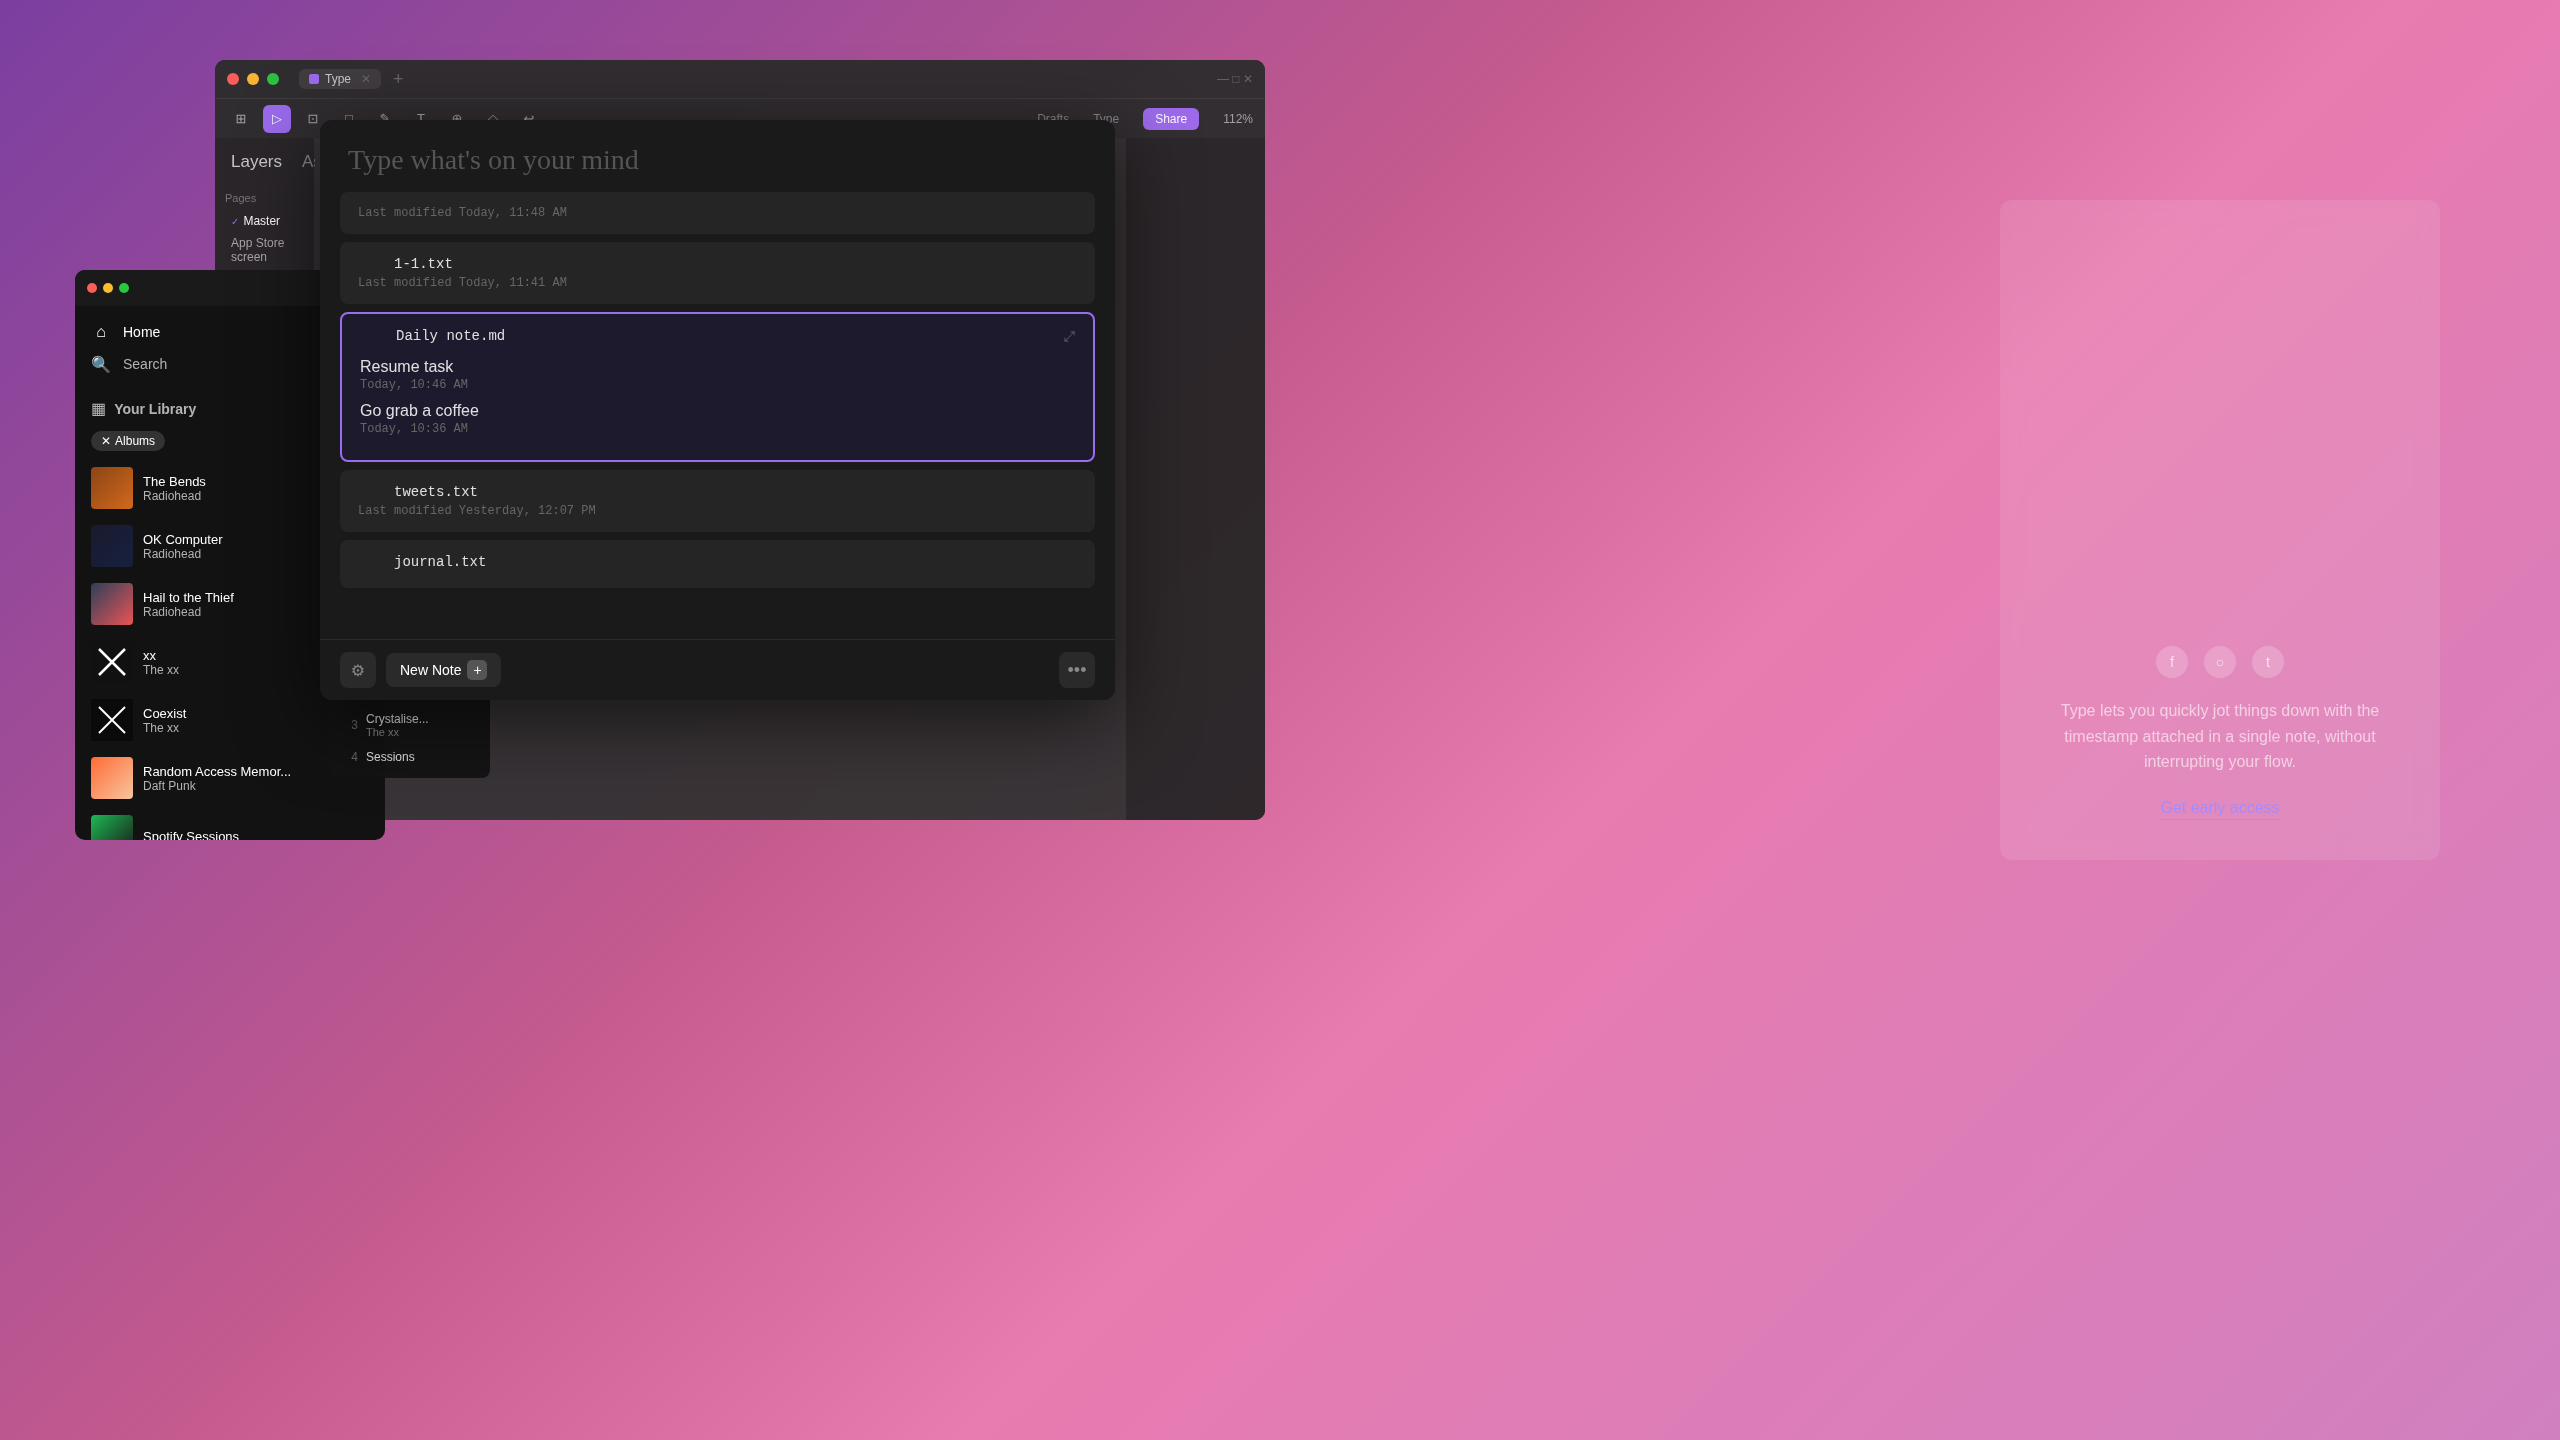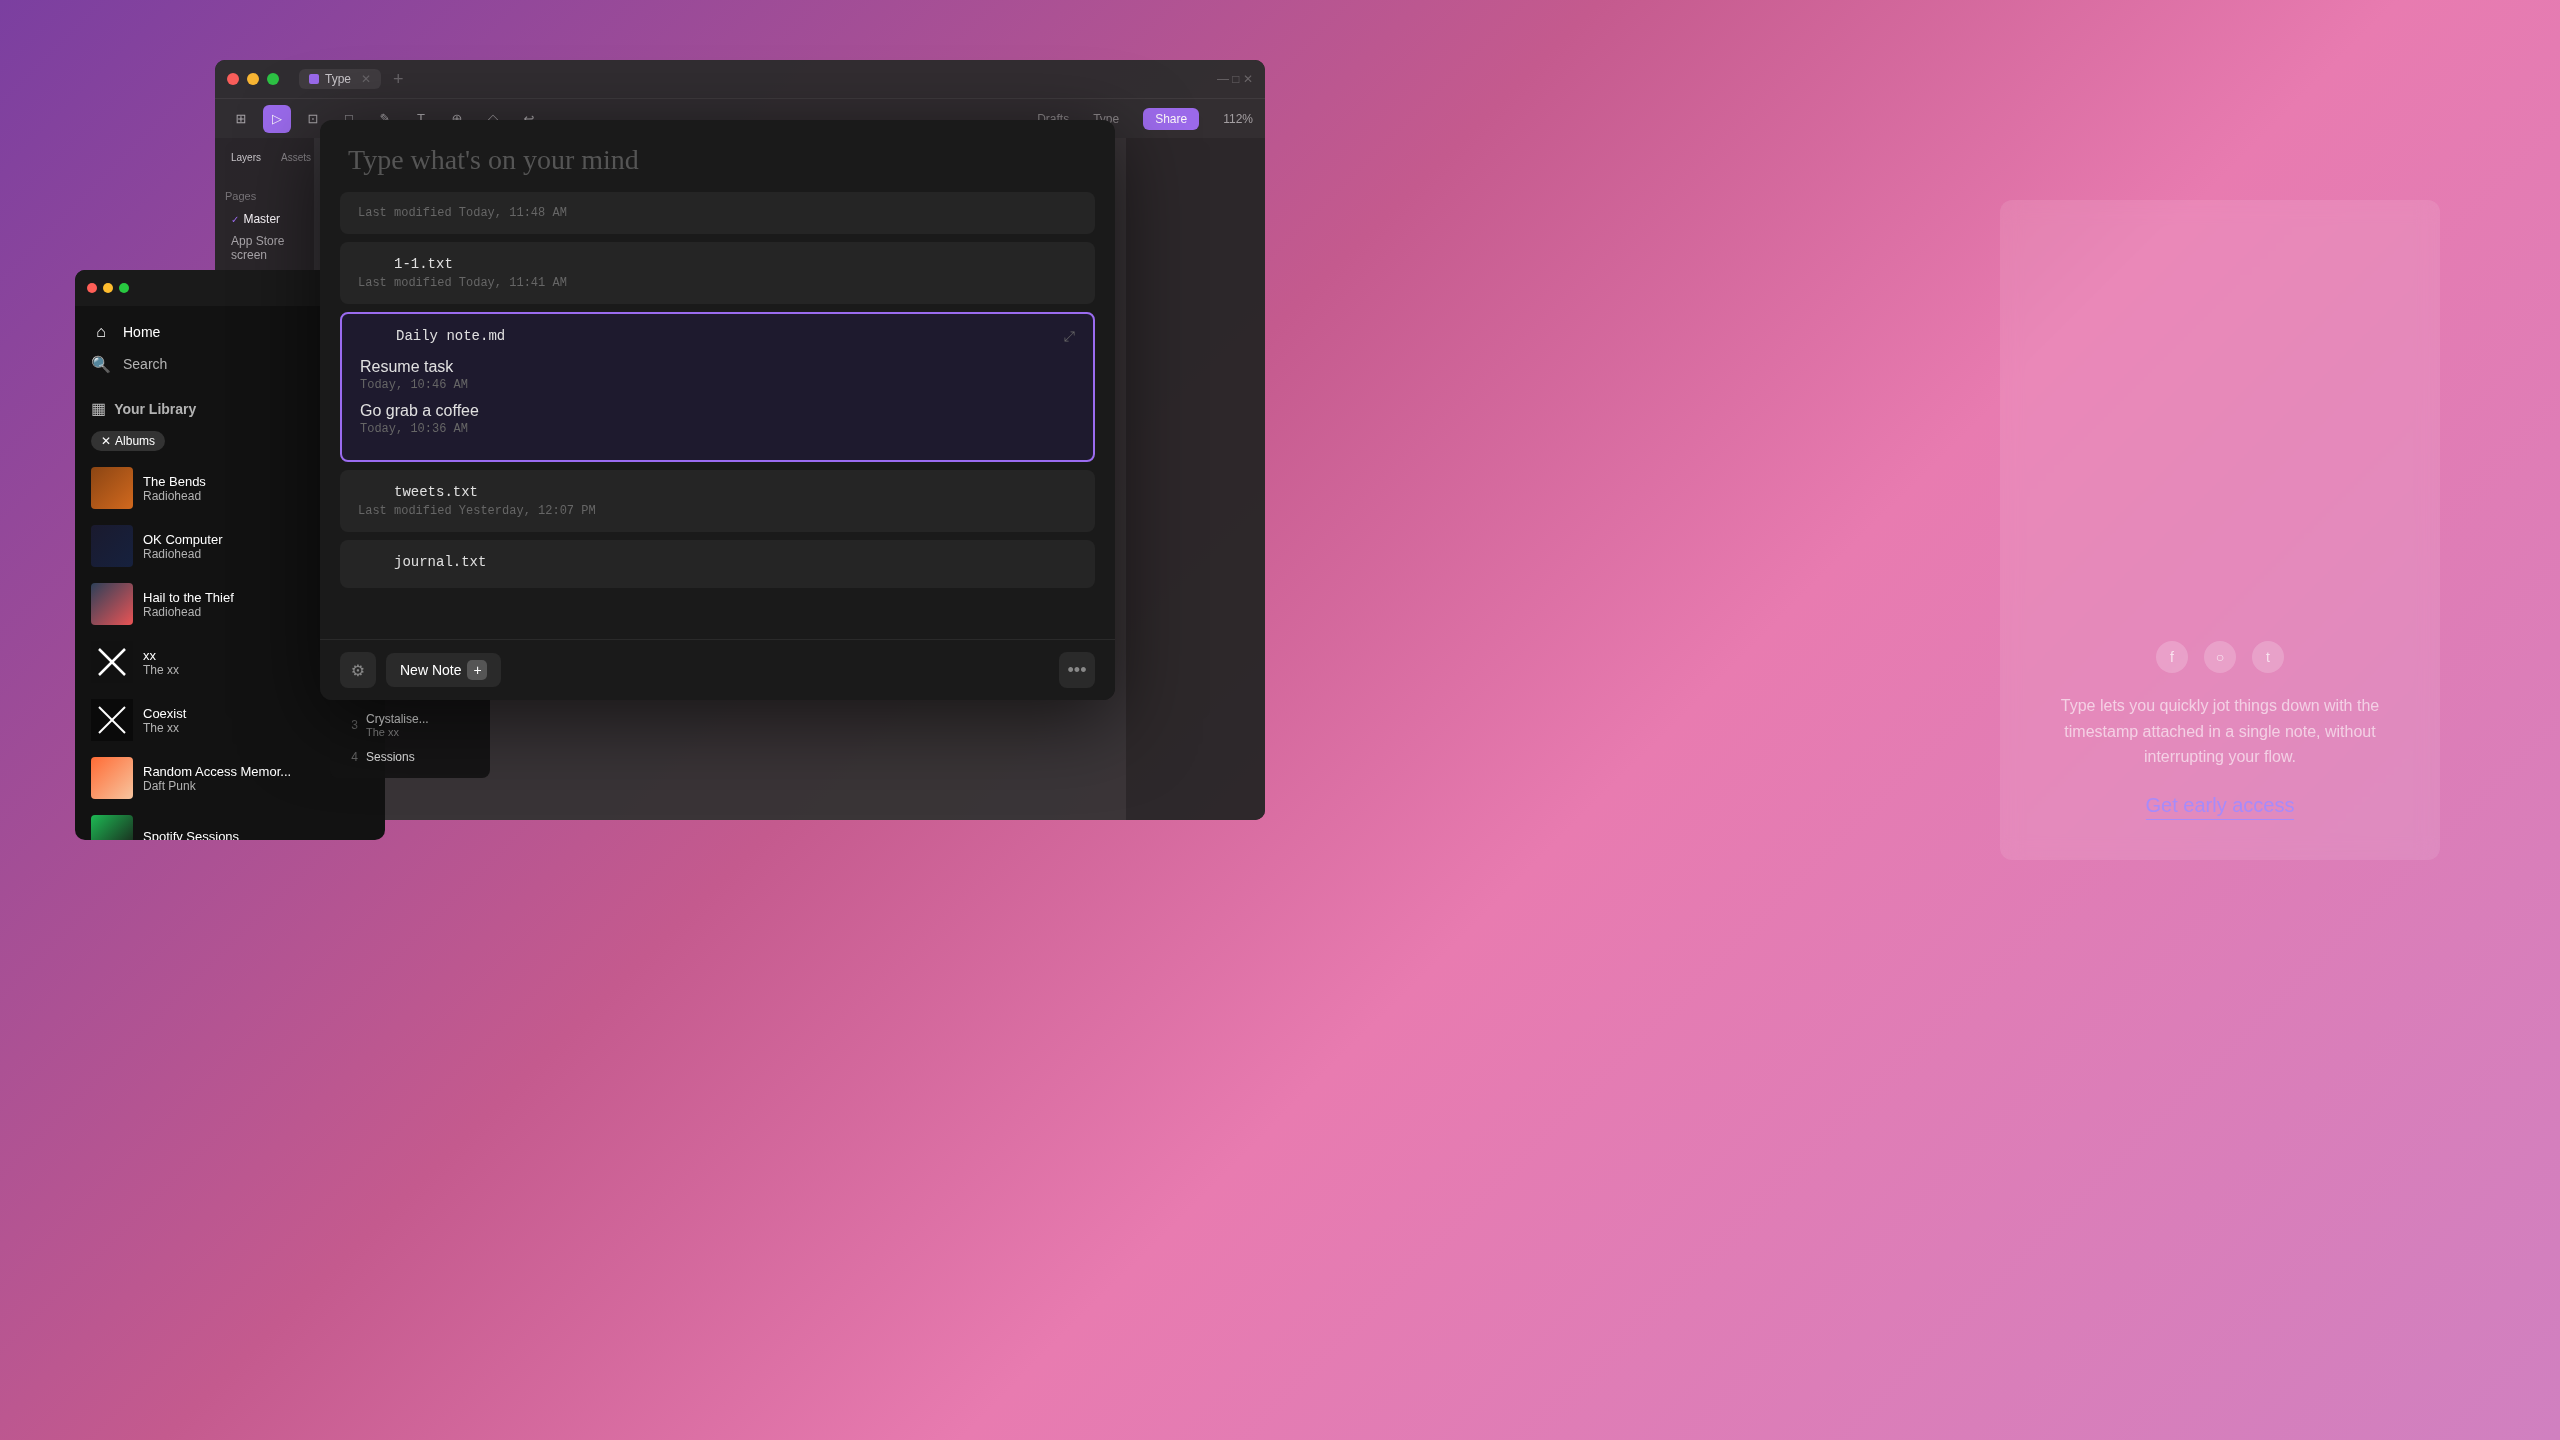--- a/index.html
+++ b/index.html
@@ -103,25 +103,25 @@
     }
 
     .figma-sidebar {
       width: 100px;
       background: #252525;
       border-right: 1px solid #333;
       padding: 10px;
     }
 
     .figma-sidebar-tab {
-      font-size: 10px;
+      font-size: 17px;
       color: #888;
       padding: 4px 6px;
       border-radius: 4px;
-      margin-bottom: 11px;
+      margin-bottom: 4px;
       cursor: pointer;
     }
 
     .figma-sidebar-tab.active {
       color: #ccc;
     }
 
     .figma-page-item {
       font-size: 12px;
       color: #aaa;
@@ -470,21 +470,21 @@
 
     .web-description {
       font-size: 16px;
       color: rgba(255,255,255,0.6);
       line-height: 1.6;
       margin-bottom: 24px;
     }
 
     .get-access-btn {
       color: #a78bfa;
-      font-size: 20px;
+      font-size: 16px;
       cursor: pointer;
       text-decoration: none;
       border-bottom: 1px solid #a78bfa;
       padding-bottom: 2px;
     }
 
     
     .track-list {
       position: absolute;
       top: 660px;

